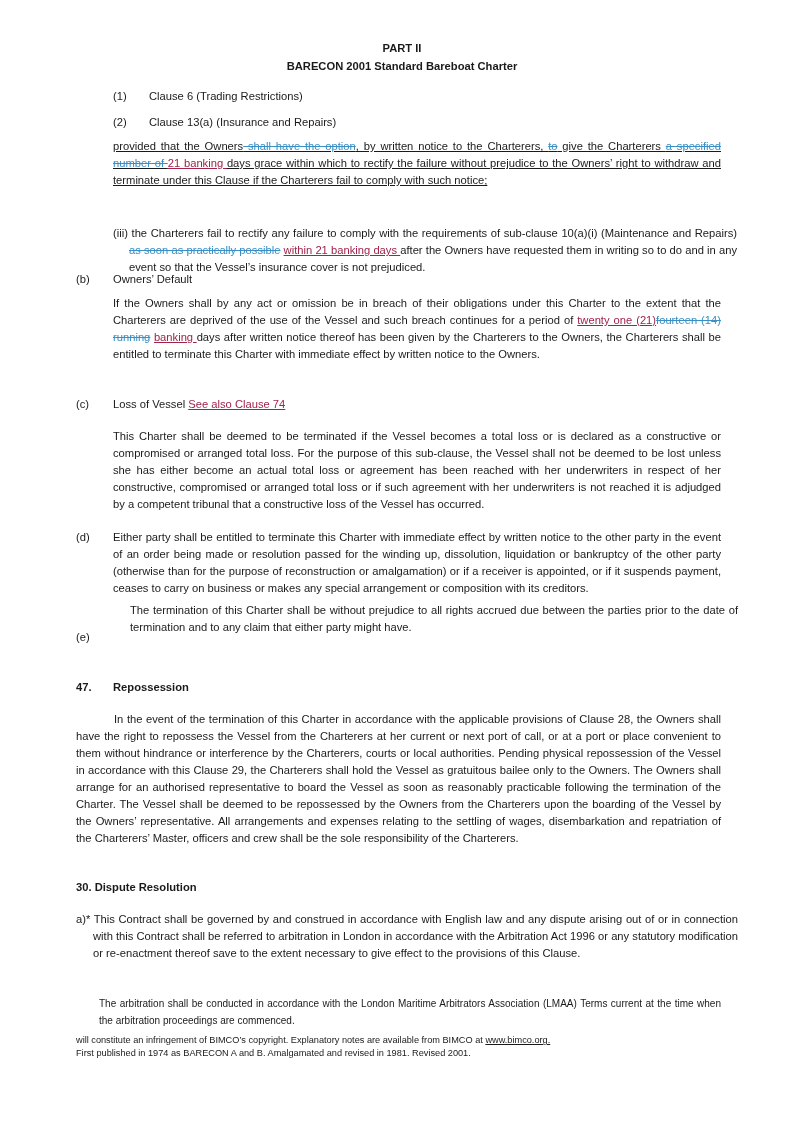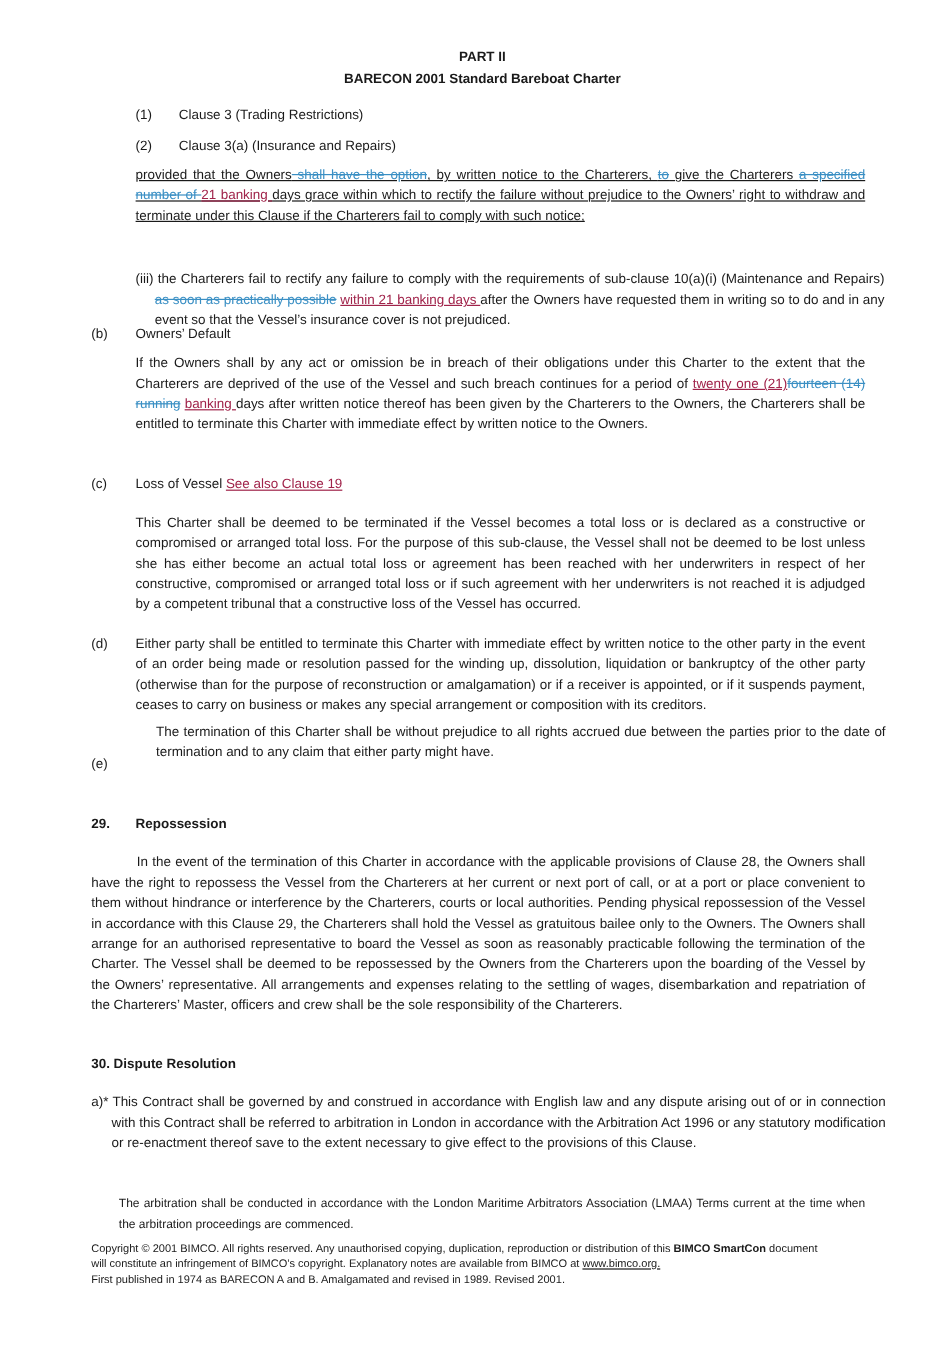--- a/index.html
+++ b/index.html
@@ -22,55 +22,54 @@
   .footer { font-size: 9.2px; line-height: 13px; color: #1a1a1a; }
   .footer .link { text-decoration: underline; }
 </style>
 </head>
 <body>
 
 <div class="abs center bold" style="top:40px;">PART II</div>
 <div class="abs center bold" style="top:58px;">BARECON 2001 Standard Bareboat Charter</div>
 
 <div class="num" style="left:113px; top:88px;">(1)</div>
-<div class="num" style="left:149px; top:88px;">Clause 3 (Trading Restrictions)</div>
+<div class="num" style="left:149px; top:88px;">Clause 6 (Trading Restrictions)</div>
 <div class="num" style="left:113px; top:114px;">(2)</div>
-<div class="num" style="left:149px; top:114px;">Clause 3(a) (Insurance and Repairs)</div>
+<div class="num" style="left:149px; top:114px;">Clause 13(a) (Insurance and Repairs)</div>
 
 <div class="para just" style="left:113px; top:138px; width:608px;text-decoration:underline;">
   <span>provided that the Owners</span><span class="del"> shall have the option</span><span>, by written notice to the Charterers, </span><span class="del">to</span><span> give the Charterers </span><span class="del">a specified number of </span><span class="ins">21 banking </span><span>days grace within which to rectify the failure without prejudice to the Owners’ right to withdraw and terminate under this Clause if the Charterers fail to comply with such notice;</span>
 </div>
 
 <div class="para just hang" style="left:113px; top:205px; width:608px;margin-top:20px;">
   <span>(iii)  the Charterers fail to rectify any failure to comply with the requirements of sub-clause 10(a)(i) (Maintenance and Repairs) </span><span class="del">as soon as practically possible</span><span> </span><span class="ins">within 21 banking days </span><span>after the Owners have requested them in writing so to do and in any event so that the Vessel’s insurance cover is not prejudiced.</span>
 </div>
 
 <div class="num" style="left:76px; top:271px;">(b)</div>
 <div class="num" style="left:113px; top:271px;">Owners’ Default</div>
 <div class="para just" style="left:113px; top:295px; width:608px;">
   <span>If the Owners shall by any act or omission be in breach of their obligations under this Charter to the extent that the Charterers are deprived of the use of the Vessel and such breach continues for a period of </span><span class="ins">twenty one (21)</span><span class="del">fourteen (14) running</span><span> </span><span class="ins">banking </span><span>days after written notice thereof has been given by the Charterers to the Owners, the Charterers shall be entitled to terminate this Charter with immediate effect by written notice to the Owners.</span>
 </div>
 
 <div class="num" style="left:76px; top:396px;">(c)</div>
 <div class="num" style="left:113px; top:396px;">
-  <span>Loss of Vessel </span><span class="ins">See also Clause 19</span>
+  <span>Loss of Vessel </span><span class="ins">See also Clause 74</span>
 </div>
 <div class="para just" style="left:113px; top:428px; width:608px;">This Charter shall be deemed to be terminated if the Vessel becomes a total loss or is declared as a constructive or compromised or arranged total loss. For the purpose of this sub-clause, the Vessel shall not be deemed to be lost unless she has either become an actual total loss or agreement has been reached with her underwriters in respect of her constructive, compromised or arranged total loss or if such agreement with her underwriters is not reached it is adjudged by a competent tribunal that a constructive loss of the Vessel has occurred.</div>
 
 <div class="num" style="left:76px; top:529px;">(d)</div>
 <div class="para just" style="left:113px; top:529px; width:608px;">Either party shall be entitled to terminate this Charter with immediate effect by written notice to the other party in the event of an order being made or resolution passed for the winding up, dissolution, liquidation or bankruptcy of the other party (otherwise than for the purpose of reconstruction or amalgamation) or if a receiver is appointed, or if it suspends payment, ceases to carry on business or makes any special arrangement or composition with its creditors.</div>
 
 <div class="num" style="left:76px; top:629px;">(e)</div>
 <div class="para just" style="left:113px; top:602px; width:608px;margin-left:17px;">The termination of this Charter shall be without prejudice to all rights accrued due between the parties prior to the date of termination and to any claim that either party might have.</div>
 
-<div class="num bold" style="left:76px; top:679px;">29.</div>
+<div class="num bold" style="left:76px; top:679px;">47.</div>
 <div class="num bold" style="left:113px; top:679px;">Repossession</div>
 <div class="para just" style="left:76px; top:711px; width:645px; text-indent:38px;">In the event of the termination of this Charter in accordance with the applicable provisions of Clause 28, the Owners shall have the right to repossess the Vessel from the Charterers at her current or next port of call, or at a port or place convenient to them without hindrance or interference by the Charterers, courts or local authorities. Pending physical repossession of the Vessel in accordance with this Clause 29, the Charterers shall hold the Vessel as gratuitous bailee only to the Owners. The Owners shall arrange for an authorised representative to board the Vessel as soon as reasonably practicable following the termination of the Charter. The Vessel shall be deemed to be repossessed by the Owners from the Charterers upon the boarding of the Vessel by the Owners’ representative. All arrangements and expenses relating to the settling of wages, disembarkation and repatriation of the Charterers’ Master, officers and crew shall be the sole responsibility of the Charterers.</div>
 
 <div class="num bold" style="left:76px; top:879px;">30. Dispute Resolution</div>
 <div class="para just" style="left:76px; top:911px; width:645px; padding-left:17px; text-indent:-17px;">a)* This Contract shall be governed by and construed in accordance with English law and any dispute arising out of or in connection with this Contract shall be referred to arbitration in London in accordance with the Arbitration Act 1996 or any statutory modification or re-enactment thereof save to the extent necessary to give effect to the provisions of this Clause.</div>
 <div class="para just" style="left:99px; top:995px; width:622px; font-size:10px;">The arbitration shall be conducted in accordance with the London Maritime Arbitrators Association (LMAA) Terms current at the time when the arbitration proceedings are commenced.</div>
 
 <div class="para footer" style="left:76px; top:1034px; width:660px;">
-  <div><span>Copyright © 2001 BIMCO. All rights reserved. Any unauthorised copying, duplication, reproduction or distribution of this </span><span class="bold">BIMCO SmartCon</span><span> document</span></div>
   <div><span>will constitute an infringement of BIMCO’s copyright. Explanatory notes are available from BIMCO at </span><span class="link">www.bimco.org.</span></div>
-  <div>First published in 1974 as BARECON A and B. Amalgamated and revised in 1989. Revised 2001.</div>
+  <div>First published in 1974 as BARECON A and B. Amalgamated and revised in 1981. Revised 2001.</div>
 </div>
 
 </body></html>

